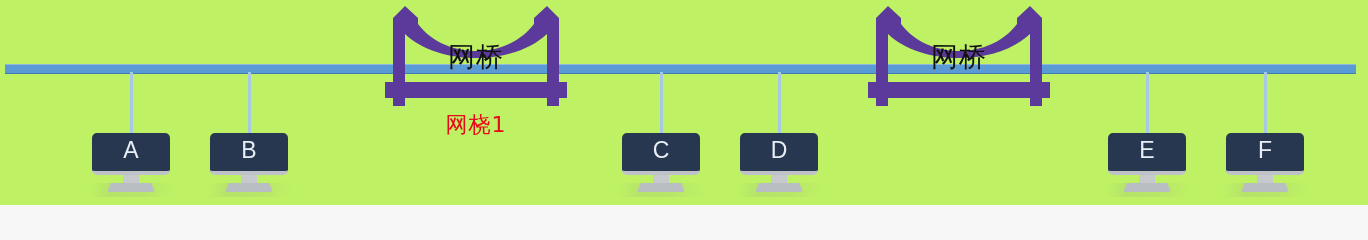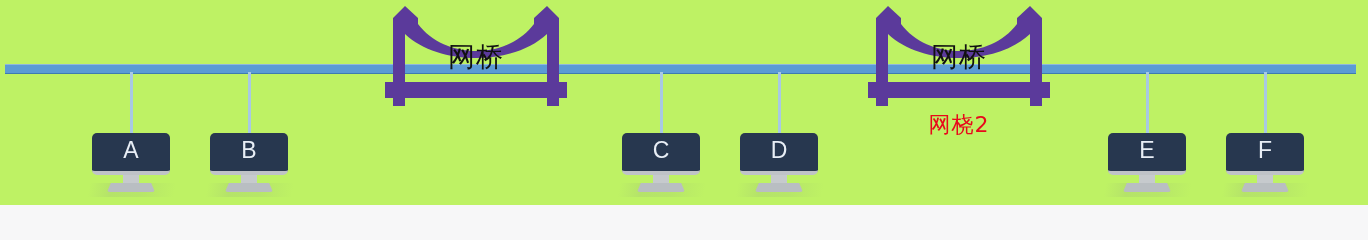--- a/index.html
+++ b/index.html
@@ -156,35 +156,35 @@
       <path d="M8,14 L20,2 L33,14 L33,20
                C60,56 122,56 149,20
                L149,14 L162,2 L174,14
                L174,78 L182,78 L182,94 L174,94 L174,102 L162,102 L162,94
                L20,94 L20,102 L8,102 L8,94 L0,94 L0,78 L8,78 Z
                M20,30 L20,78 L162,78 L162,30
                C128,62 54,62 20,30 Z" fill="#5b3a9b" fill-rule="evenodd"></path>
       <rect x="20" y="78" width="142" height="16" fill="#5b3a9b"></rect>
     </svg>
     <div class="bridge-inner-label">网桥</div>
+    <div class="bridge-caption">网桡1</div>
   </div>
 
   <div class="bridge" style="left:868px; top:4px;">
     <svg width="182" height="106" viewBox="0 0 182 106">
       <path d="M8,14 L20,2 L33,14 L33,20
                C60,56 122,56 149,20
                L149,14 L162,2 L174,14
                L174,78 L182,78 L182,94 L174,94 L174,102 L162,102 L162,94
                L20,94 L20,102 L8,102 L8,94 L0,94 L0,78 L8,78 Z
                M20,30 L20,78 L162,78 L162,30
                C128,62 54,62 20,30 Z" fill="#5b3a9b" fill-rule="evenodd"></path>
       <rect x="20" y="78" width="142" height="16" fill="#5b3a9b"></rect>
     </svg>
     <div class="bridge-inner-label">网桥</div>
-    <div class="bridge-caption">网桡2</div>
   </div>
 
   <div class="computer" style="left:92px; top:133px;">
     <div class="comp-shadow"></div>
     <div class="comp-neck"></div>
     <div class="comp-base"></div>
     <div class="comp-screen">
       <span class="comp-letter">A</span>
     </div>
   </div>

